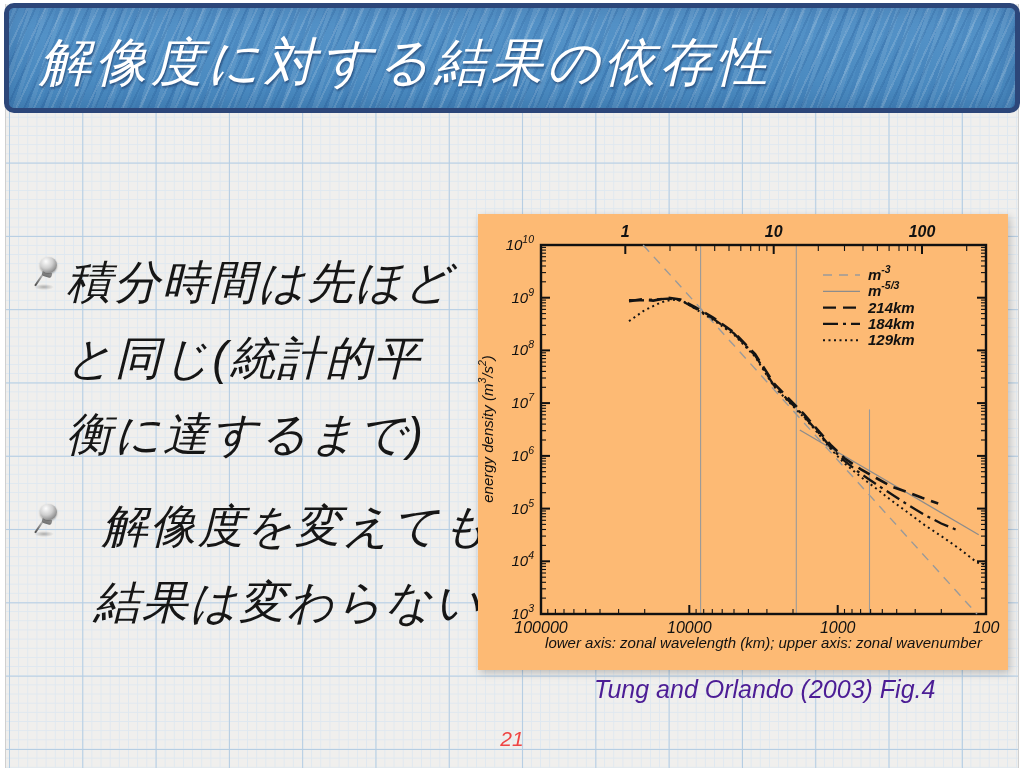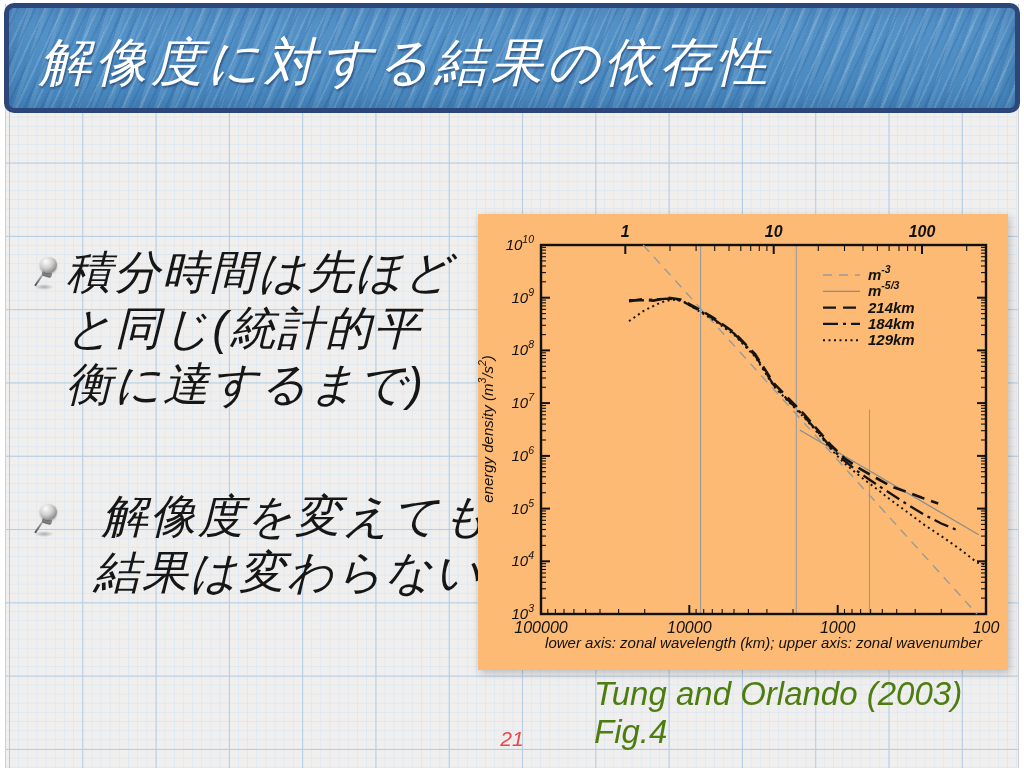--- a/index.html
+++ b/index.html
@@ -21,21 +21,21 @@
     background-color:#4f8fc5;
     background-image:
       repeating-linear-gradient(115deg, rgba(255,255,255,0.14) 0 2px, rgba(255,255,255,0) 2px 7px, rgba(25,75,135,0.18) 7px 9px, rgba(255,255,255,0) 9px 16px),
       repeating-linear-gradient(108deg, rgba(40,95,160,0.12) 0 4px, rgba(255,255,255,0.08) 4px 8px, rgba(255,255,255,0) 8px 15px),
       linear-gradient(180deg,#5795ca,#4787bd);
     border:5px solid #2c4679;border-radius:10px;
     box-shadow:inset 0 0 25px rgba(20,50,100,0.25);}
   .banner h1{margin:0;padding:20px 0 0 30px;font-size:52px;font-weight:normal;
     letter-spacing:4px;color:#ffffff;text-shadow:1px 2px 2px rgba(20,40,80,0.5);}
   
-  .bullet-text{position:absolute;left:66px;width:445px;font-size:46px;line-height:56px;
+  .bullet-text{position:absolute;left:66px;width:445px;font-size:46px;line-height:76px;
     color:#161616;white-space:pre-wrap;letter-spacing:2px;}
   .bullet-1{top:244px;}
   .bullet-2{top:488px;text-align:center;}
   
   .pushpin{position:absolute;width:28px;height:36px;}
   .pin-1{left:33px;top:257px;}
   .pin-2{left:33px;top:504px;}
   .pushpin .shadow{position:absolute;left:1px;top:27px;width:20px;height:6px;
     background:radial-gradient(ellipse at center, rgba(0,0,0,0.28), rgba(0,0,0,0) 70%);}
   .pushpin .needle{position:absolute;left:5px;top:16px;width:2px;height:14px;
@@ -43,21 +43,21 @@
   .pushpin .neck{position:absolute;left:9px;top:14px;width:10px;height:6px;border-radius:2px;
     background:linear-gradient(#ababab,#6c6c6c);transform:rotate(16deg);}
   .pushpin .head{position:absolute;left:7px;top:0;width:17px;height:16px;border-radius:50%;
     background:radial-gradient(circle at 35% 28%, #fdfdfd, #cfcfcf 42%, #8a8a8a 76%, #5c5c5c);
     box-shadow:0 1px 2px rgba(0,0,0,0.35);}
   
   .figure{position:absolute;left:478px;top:214px;width:530px;height:456px;background:#fdba74;
     box-shadow:2px 3px 8px rgba(0,0,0,0.22);}
   .figure svg{position:absolute;left:0;top:0;}
   svg text{font-family:"Liberation Sans", sans-serif;}
-  .caption{position:absolute;left:594px;top:675px;font-size:33px;color:#4d7c0f;}
+  .caption{position:absolute;left:594px;top:675px;font-size:25px;color:#4c1d95;}
   .pagenum{position:absolute;left:0;top:727px;width:1024px;text-align:center;
     font-size:21px;color:#ef4444;}
 </style>
 </head>
 <body>
 
 <div class="slide">
   <div class="paper"></div>
 
   <div class="banner">

